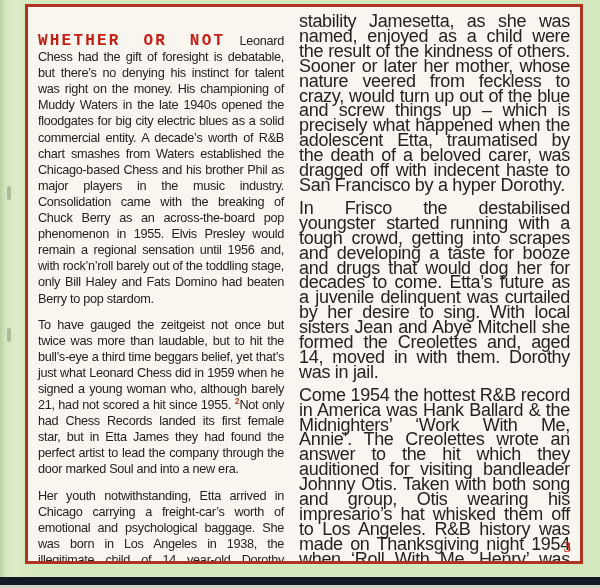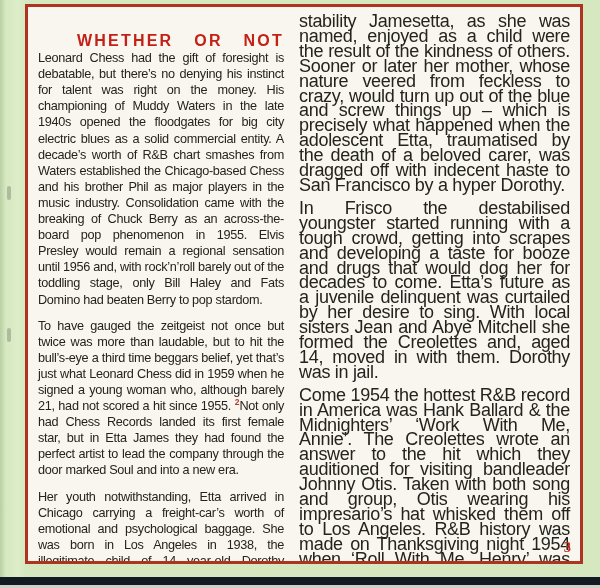--- a/index.html
+++ b/index.html
@@ -55,27 +55,26 @@
     padding: 7px 10px 4px 7px;
     font-size: 18px;
     line-height: 14.9px;
   }
   .para { margin: 0 0 10px 0; }
   .col-right .para { margin-bottom: 8px; }
   .para.cont { text-align-last: justify; }
   .para:last-child { margin-bottom: 0; }
 
   .opening-phrase {
-    font-family: Liberation Sans, sans-serif;
+    font-family: Liberation Mono, monospace;
     font-weight: bold;
     color: #c32018;
     font-size: 16px;
     letter-spacing: 2.2px;
     white-space: nowrap;
-    margin-left: 39px;
   }
   .fn-marker {
     color: #b5382a;
     font-size: 8.5px;
     font-weight: bold;
     vertical-align: super;
     line-height: 0;
     letter-spacing: 0;
   }
   .page-number {

